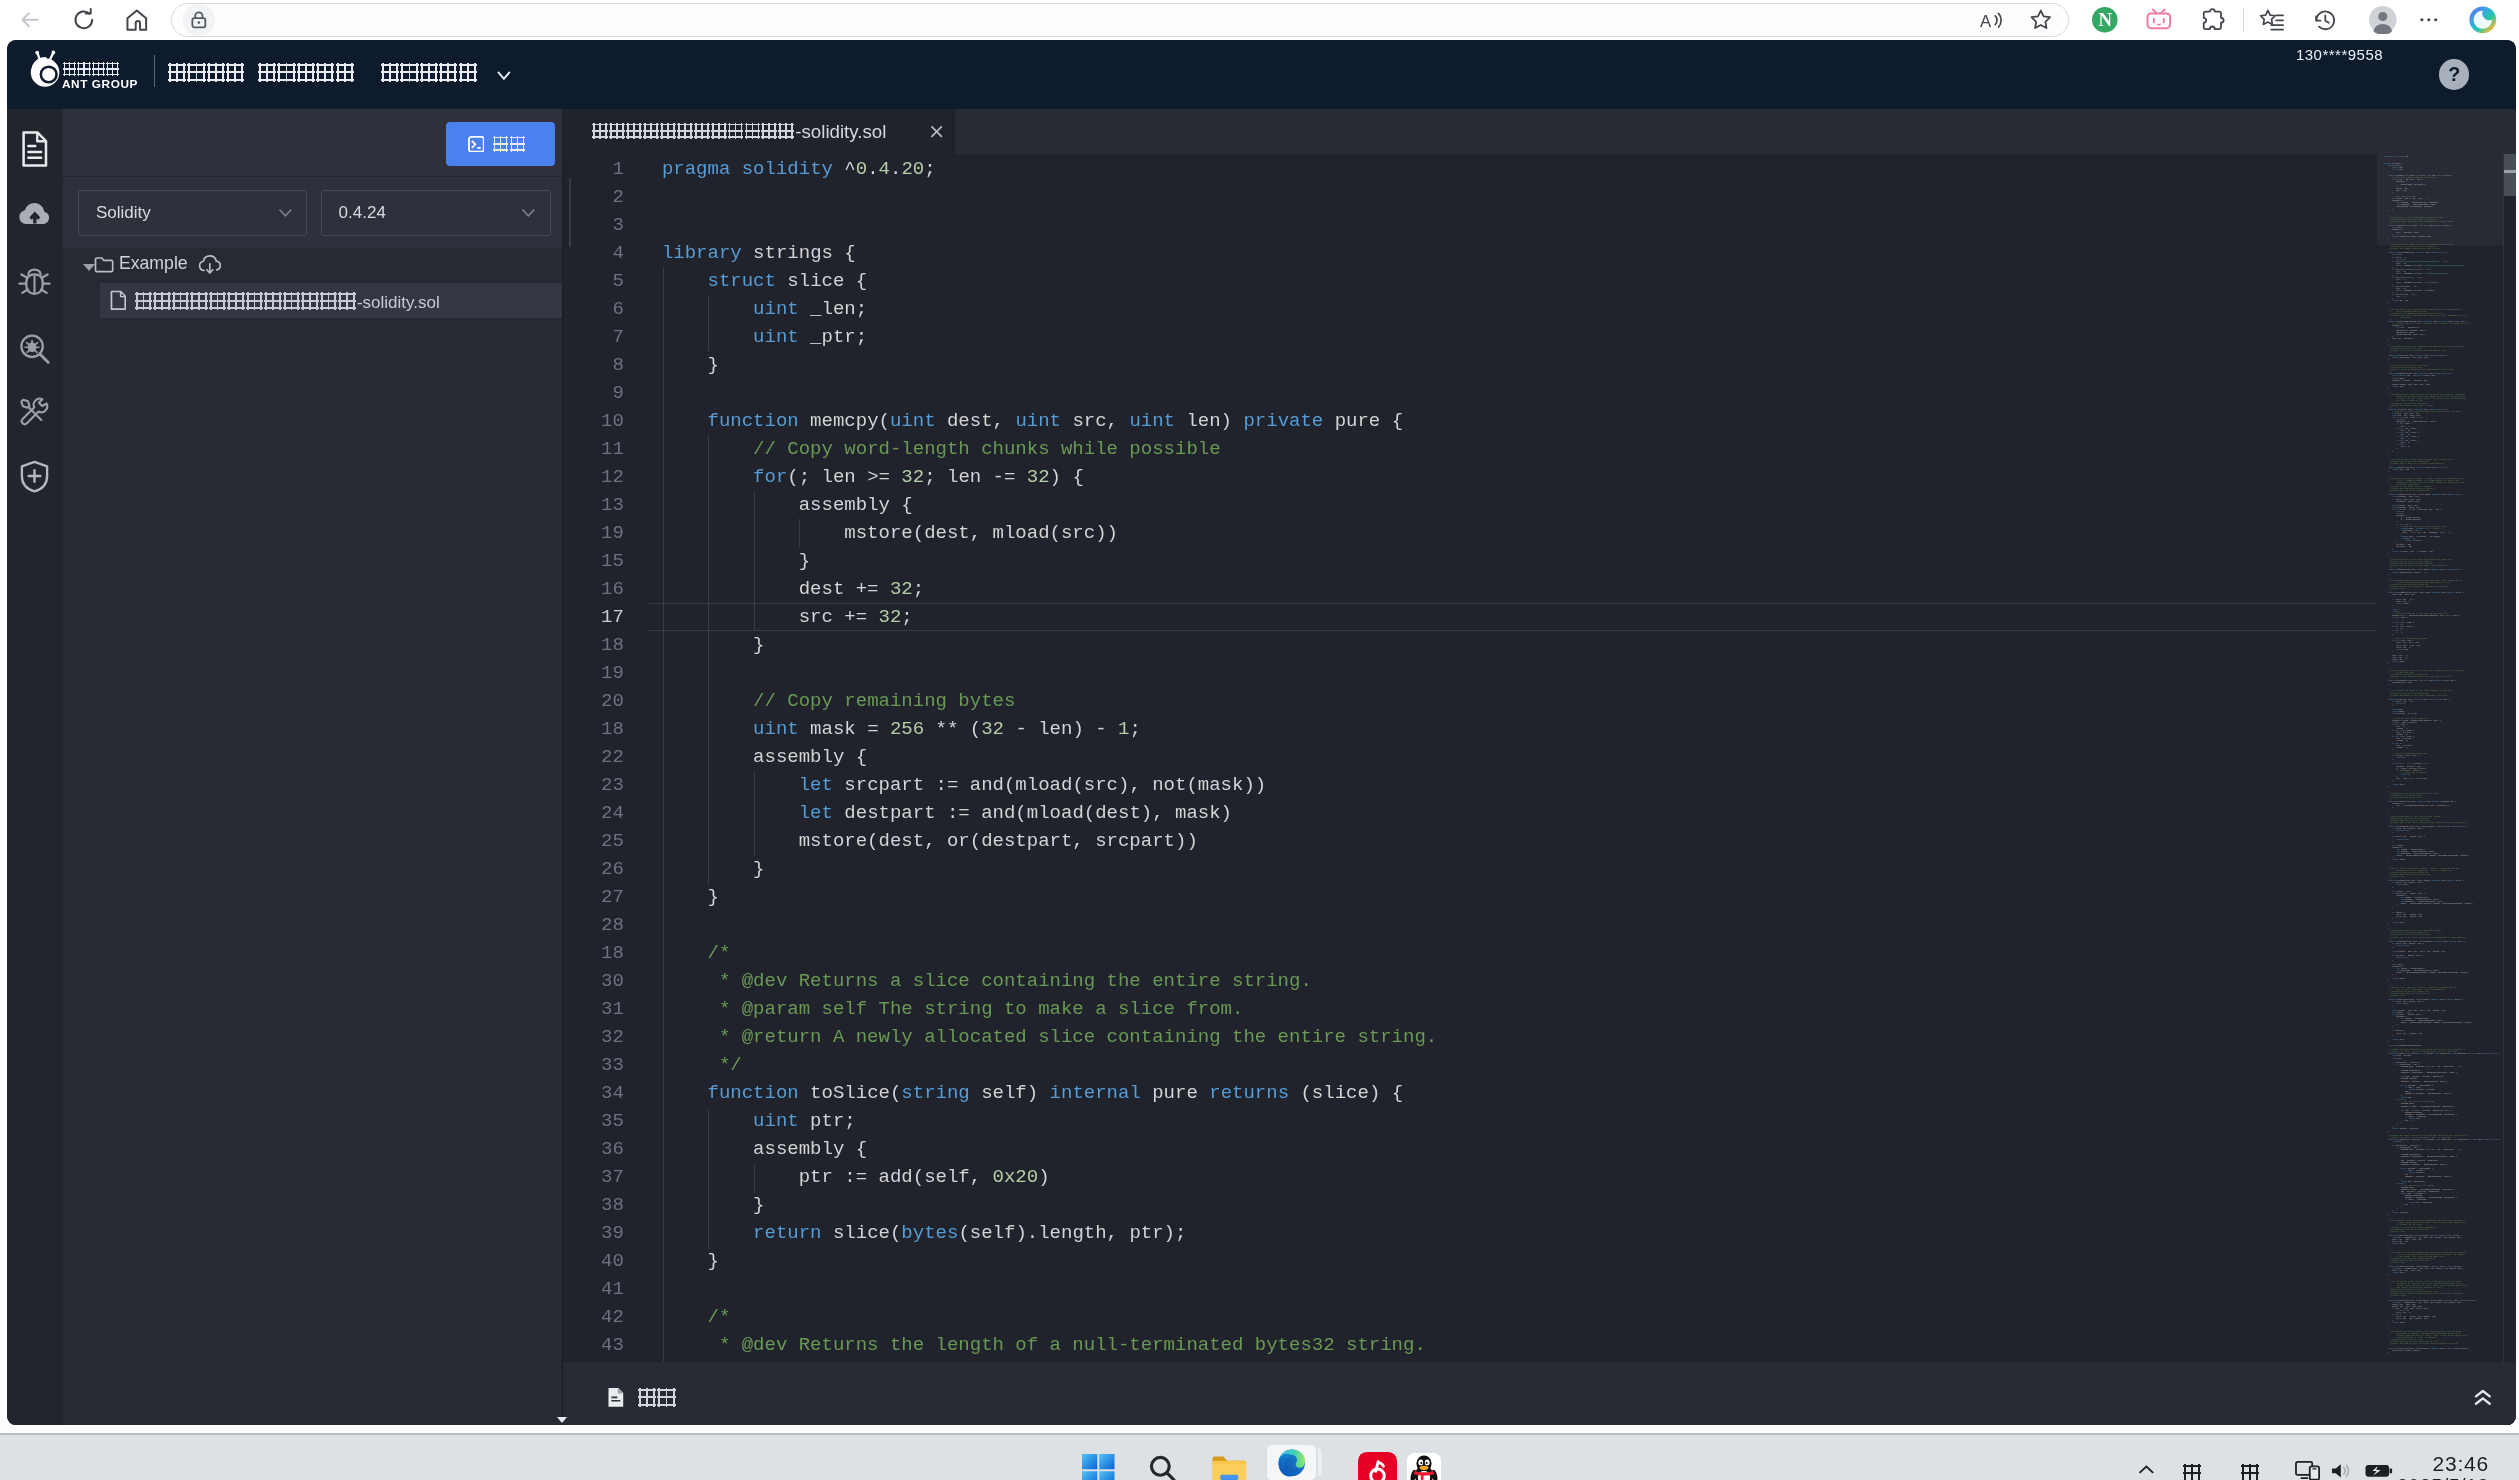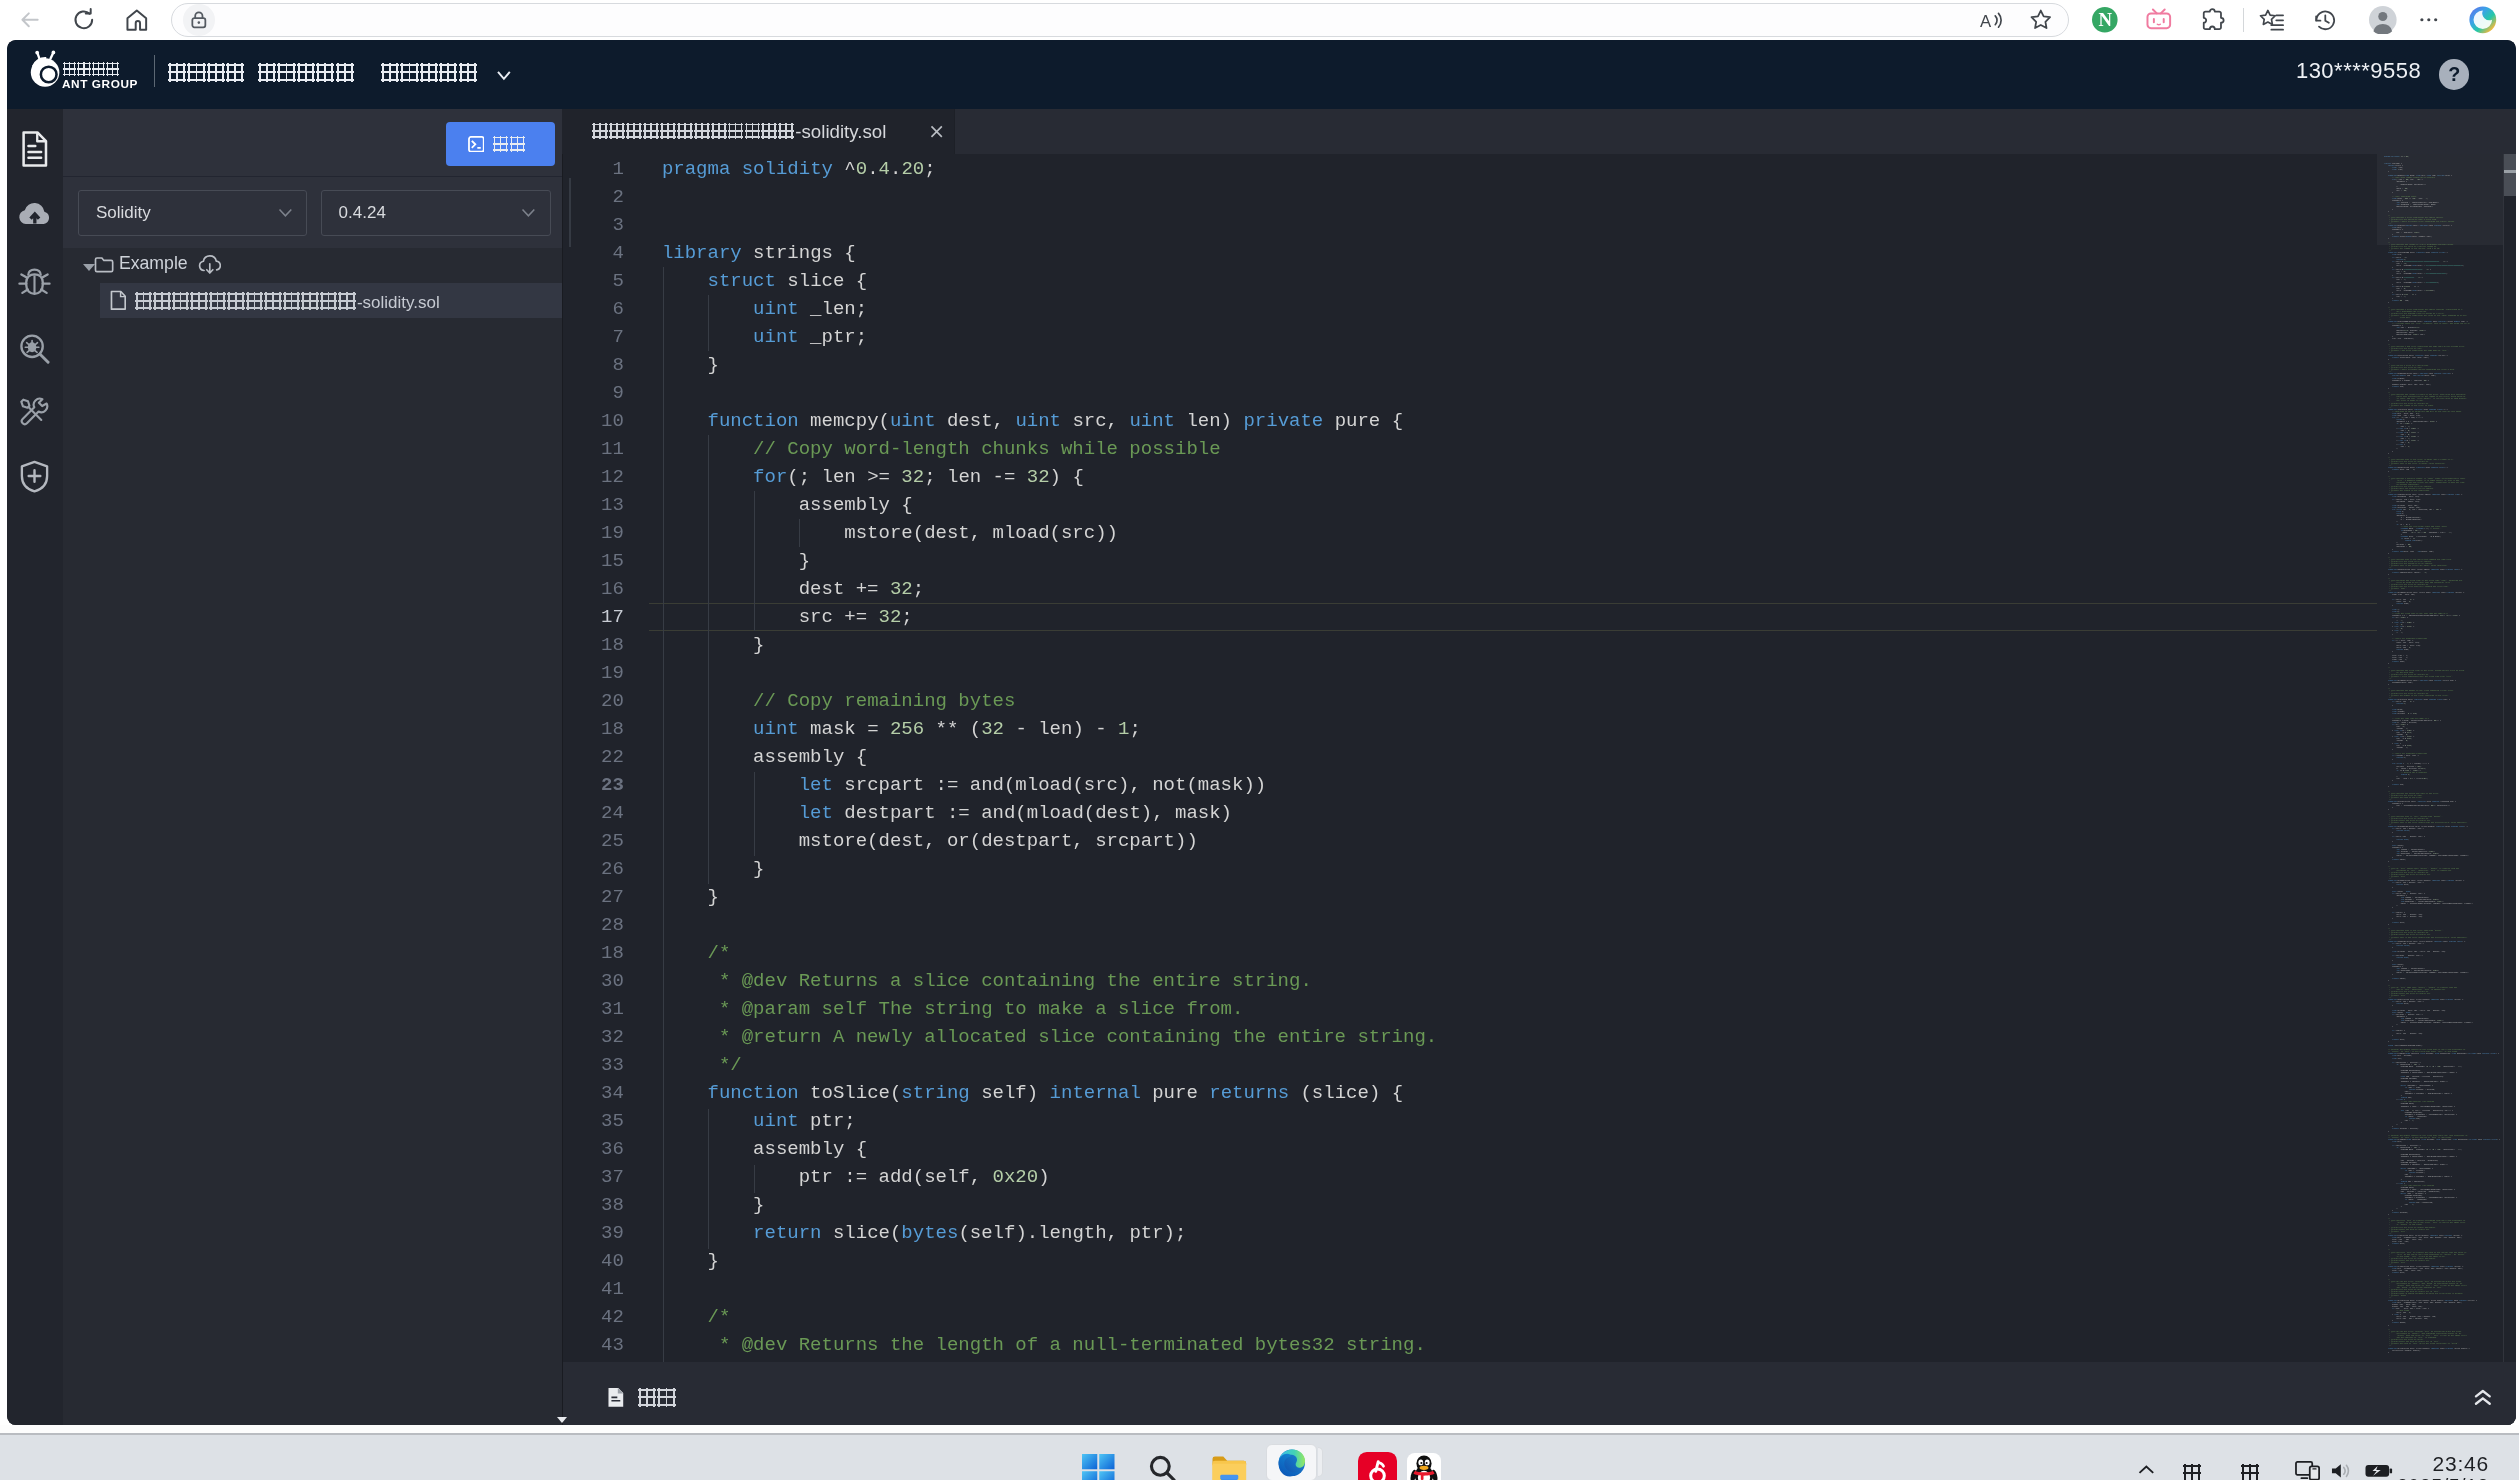--- a/index.html
+++ b/index.html
@@ -133,21 +133,21 @@
     </svg>
     <div class="abs" style="left:56px;top:20.7px;font-size:15.3px;font-weight:bold"><b class="h "></b><b class="h "></b><b class="h "></b><b class="h "></b></div>
     <div class="abs" style="left:55px;top:37px;font-size:11.8px;font-weight:bold;color:#fff;letter-spacing:0.6px">ANT GROUP</div>
     <div class="abs" style="left:147px;top:14.8px;width:1px;height:32.5px;background:#5c6874"></div>
     <div class="abs" style="left:161px;top:20.7px;font-size:20.7px;font-weight:bold"><b class="h "></b><b class="h "></b><b class="h "></b><b class="h "></b></div>
     <div class="abs" style="left:251px;top:20.7px;font-size:20.7px"><b class="h "></b><b class="h "></b><b class="h "></b><b class="h "></b><b class="h "></b></div>
     <div class="abs" style="left:374px;top:20.7px;font-size:20.7px"><b class="h "></b><b class="h "></b><b class="h "></b><b class="h "></b><b class="h "></b></div>
     <svg class="abs" style="left:489px;top:29.6px" width="15.8" height="11.8" viewBox="0 0 16 12">
         <path d="m2 2 6 7 6-7" stroke="#e8ecf2" stroke-width="2" fill="none"></path>
       </svg>
-    <div class="abs" style="left:2289px;top:18px;font-size:22px;color:#eef1f5;letter-spacing:0.5px">130****9558</div>
+    <div class="abs" style="left:2289px;top:6px;font-size:15px;color:#eef1f5;letter-spacing:0.5px">130****9558</div>
     <div class="abs" style="left:2432px;top:19px;width:30.5px;height:30.5px;border-radius:15.8px;background:#a8b0bc;color:#0d1b2c;font-size:19.7px;font-weight:bold;text-align:center;line-height:30.5px">?</div>
   </div>
 
   <div class="abs" style="left:0;top:69px;width:56px;height:1316px;background:#22252d">
     <div class="abs" style="left:12.8px;top:22px">
         <svg width="29.6" height="36" viewBox="0 0 30 37" fill="none">
           <path d="M3.5 1.5h14.2l8.8 8.8v25.2H3.5Z" stroke="#e9eaec" stroke-width="2.6" stroke-linejoin="round"></path>
           <path d="M17.5 1.8v8.7h8.7" stroke="#e9eaec" stroke-width="2.4" stroke-linejoin="round"></path>
           <path d="M8.5 15.5h7M8.5 21.5h13M8.5 27.5h13" stroke="#e9eaec" stroke-width="2.6" stroke-linecap="round"></path>
         </svg>
@@ -273,21 +273,21 @@
 <b style="font-weight:normal;">13</b>
 <b style="font-weight:normal;">19</b>
 <b style="font-weight:normal;">15</b>
 <b style="font-weight:normal;">16</b>
 <b style="font-weight:normal;color:#c8ccd4">17</b>
 <b style="font-weight:normal;">18</b>
 <b style="font-weight:normal;">19</b>
 <b style="font-weight:normal;">20</b>
 <b style="font-weight:normal;">18</b>
 <b style="font-weight:normal;">22</b>
-<b style="font-weight:bold;">23</b>
+<b style="font-weight:normal;">23</b>
 <b style="font-weight:normal;">24</b>
 <b style="font-weight:normal;">25</b>
 <b style="font-weight:normal;">26</b>
 <b style="font-weight:normal;">27</b>
 <b style="font-weight:normal;">28</b>
 <b style="font-weight:normal;">18</b>
 <b style="font-weight:normal;">30</b>
 <b style="font-weight:normal;">31</b>
 <b style="font-weight:normal;">32</b>
 <b style="font-weight:normal;">33</b>

